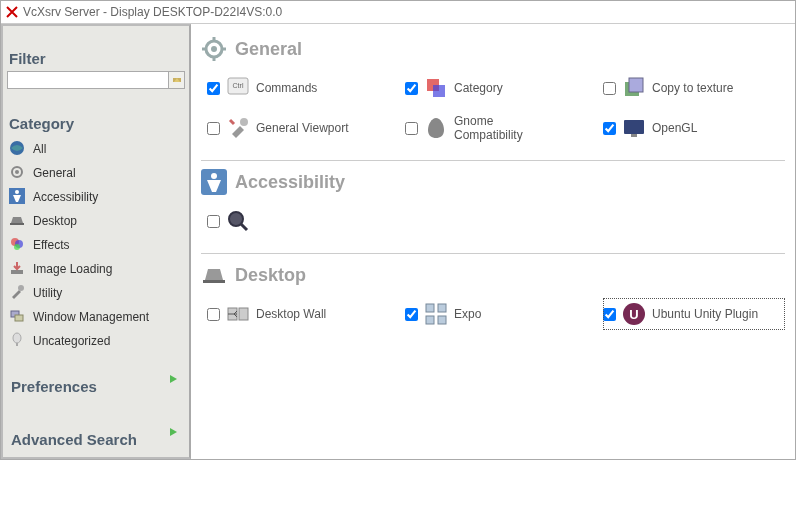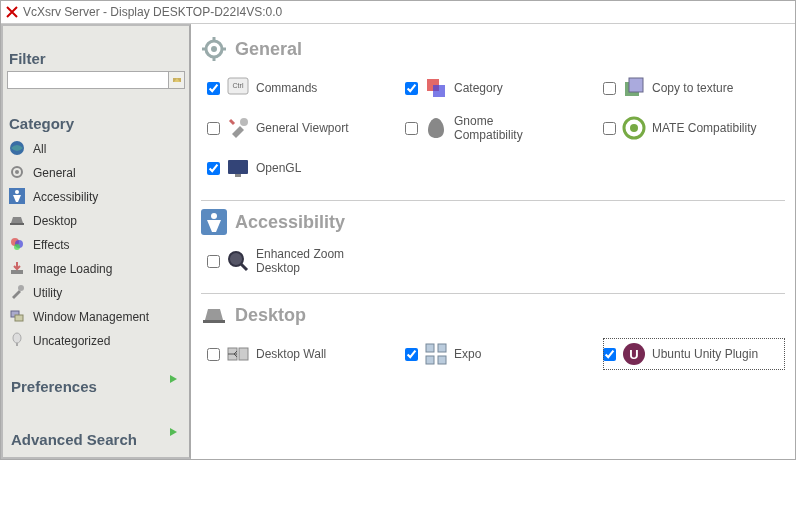--- a/index.html
+++ b/index.html
@@ -337,28 +337,20 @@
             <div class="plugin">
               <input type="checkbox" style="">
               <svg class="pico" viewBox="0 0 24 24">
                 <path d="M12 2 C8 2 4 8 4 14 C4 20 8 22 12 22 C16 22 20 20 20 14 C20 8 16 2 12 2" fill="#888"></path>
                 <circle cx="9" cy="6" r="2" fill="#888"></circle>
                 <circle cx="15" cy="5" r="1.5" fill="#888"></circle>
               </svg>
               <span class="lbl">Gnome Compatibility</span>
             </div>
             <div class="plugin">
-              <input type="checkbox" style="">
-              <svg class="pico" viewBox="0 0 24 24">
-                <circle cx="12" cy="12" r="10" fill="none" stroke="#7a4" stroke-width="3"></circle>
-                <circle cx="12" cy="12" r="4" fill="#7a4"></circle>
-              </svg>
-              <span class="lbl">MATE Compatibility</span>
-            </div>
-            <div class="plugin">
               <input type="checkbox" checked="" style="">
               <svg class="pico" viewBox="0 0 24 24">
                 <rect x="2" y="4" width="20" height="14" fill="#347" rx="1"></rect>
                 <rect x="9" y="18" width="6" height="3" fill="#888"></rect>
               </svg>
               <span class="lbl">OpenGL</span>
             </div>
           </div>
       </div>
 
@@ -371,21 +363,20 @@
             </svg>
           <h2>Accessibility</h2>
         </div>
         <div class="grid" id="grid-accessibility">
             <div class="plugin">
               <input type="checkbox" style="">
               <svg class="pico" viewBox="0 0 24 24">
                 <circle cx="10" cy="10" r="7" fill="#556" stroke="#334" stroke-width="2"></circle>
                 <line x1="15" y1="15" x2="21" y2="21" stroke="#334" stroke-width="3"></line>
               </svg>
-              <span class="lbl">Enhanced Zoom Desktop</span>
             </div>
           </div>
       </div>
 
       <div class="section">
         <div class="section-head">
           <svg class="big-ico" viewBox="0 0 26 26">
               <path d="M4 18 L7 7 L19 7 L22 18 Z" fill="#999"></path>
               <rect x="2" y="18" width="22" height="3" fill="#666"></rect>
             </svg>

